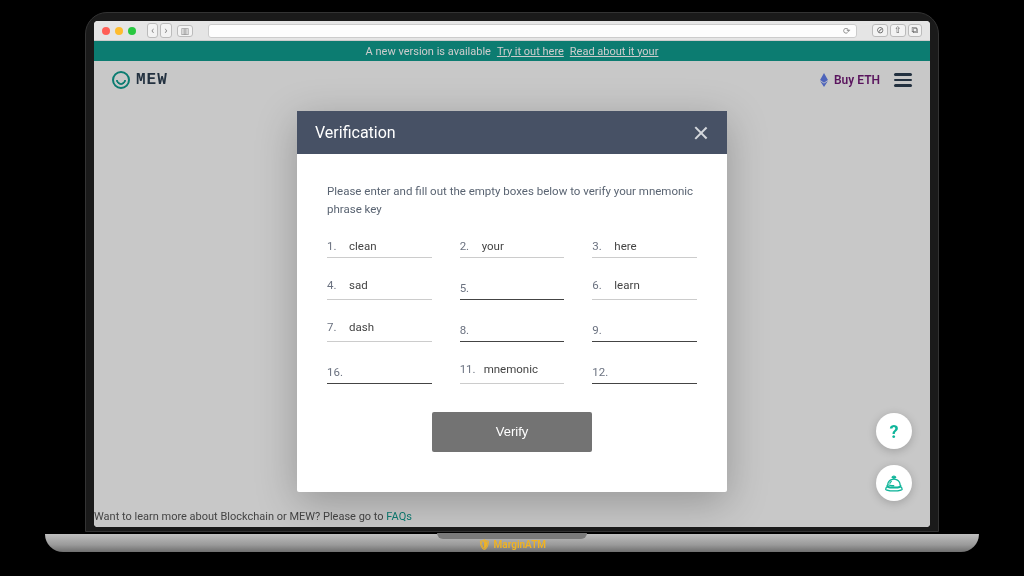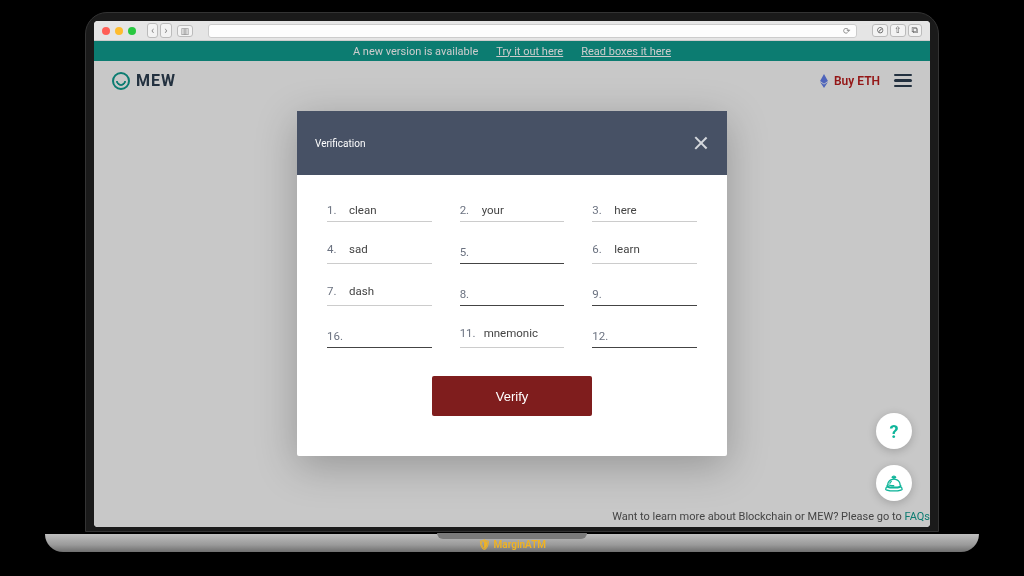--- a/index.html
+++ b/index.html
@@ -128,37 +128,38 @@
 .banner {
   background: #0f9b8e;
   color: #fff;
   font-size: 11px;
   height: 20px;
   display: flex;
   align-items: center;
   justify-content: center;
   gap: 6px;
 }
-.banner a { color: #fff; text-decoration: underline; margin-left: 12px; }
+.banner a { color: #fff; text-decoration: underline; }
 
 
 .header {
   display: flex;
   align-items: center;
   justify-content: space-between;
   padding: 10px 18px;
 }
 .logo {
   display: flex;
   align-items: center;
   gap: 6px;
   font-weight: 700;
   font-size: 16px;
   color: #2c3e50;
   letter-spacing: 1px;
+  font-family: Liberation Mono, monospace;
 }
 .logo-mark {
   width: 18px;
   height: 18px;
   border: 2.5px solid #0f9b8e;
   border-radius: 50%;
   position: relative;
 }
 .logo-mark::after {
   content: '';
@@ -170,21 +171,21 @@
   border-left-color: transparent;
   transform: rotate(45deg);
 }
 .header-right { display: flex; align-items: center; gap: 14px; }
 .buy-eth {
   display: flex;
   align-items: center;
   gap: 5px;
   font-size: 12px;
   font-weight: 600;
-  color: #b91c1c;
+  color: #701a75;
 }
 .eth-icon {
   width: 10px;
   height: 14px;
   display: inline-block;
 }
 .hamburger {
   display: flex;
   flex-direction: column;
   gap: 3px;
@@ -196,21 +197,21 @@
   background: #2c3e50;
   border-radius: 2px;
 }
 
 
 .footer-hint {
   position: absolute;
   bottom: 4px;
   left: 0;
   right: 0;
-  text-align: right;
+  text-align: left;
   font-size: 11px;
   color: #555;
 }
 .footer-hint a { color: #0f9b8e; }
 
 
 .overlay {
   position: absolute;
   top: 0;
   left: 0;
@@ -226,25 +227,25 @@
   top: 70px;
   transform: translateX(-50%);
   width: 430px;
   background: #fff;
   box-shadow: 0 10px 40px rgba(0,0,0,0.25);
   border-radius: 2px;
 }
 .modal-header {
   background: #475165;
   color: #fff;
-  padding: 24px 18px;
+  padding: 12px 18px;
   display: flex;
   align-items: center;
   justify-content: space-between;
-  font-size: 10px;
+  font-size: 16px;
   font-weight: 400;
 }
 .close-x {
   width: 16px;
   height: 16px;
   cursor: pointer;
   position: relative;
 }
 .close-x::before, .close-x::after {
   content: '';
@@ -287,21 +288,21 @@
   min-width: 14px;
 }
 .word-val {
   color: #444;
   flex: 1;
   min-height: 14px;
 }
 .verify-btn {
   display: block;
   margin: 16px auto;
-  background: #7f1d1d;
+  background: #737373;
   color: #fff;
   border: none;
   width: 160px;
   height: 40px;
   font-size: 13px;
   cursor: pointer;
   border-radius: 2px;
 }
 
 
@@ -369,21 +370,21 @@
           <span>⊘</span>
           <span>⇧</span>
           <span>⧉</span>
         </div>
       </div>
 
       <div class="page">
         <div class="banner">
           <span>A new version is available</span>
           <a>Try it out here</a>
-          <a>Read boxes it here</a>
+          <a>Read about it your</a>
         </div>
 
         <div class="header">
           <div class="logo">
             <span class="logo-mark"></span>
             <span>MEW</span>
           </div>
           <div class="header-right">
             <div class="buy-eth">
               <svg class="eth-icon" viewBox="0 0 10 16">
@@ -406,20 +407,21 @@
         </div>
 
         <div class="overlay"></div>
 
         <div class="modal">
           <div class="modal-header">
             <span>Verification</span>
             <span class="close-x"></span>
           </div>
           <div class="modal-body">
+            <p class="instruction">Please enter and fill out the empty boxes below to verify your mnemonic phrase key</p>
             <div class="word-grid" id="word-grid">
                 <div class="word-cell">
                   <span class="word-num">1.</span>
                   <span class="word-val">clean</span>
                 </div>
                 <div class="word-cell">
                   <span class="word-num">2.</span>
                   <span class="word-val">your</span>
                 </div>
                 <div class="word-cell">

